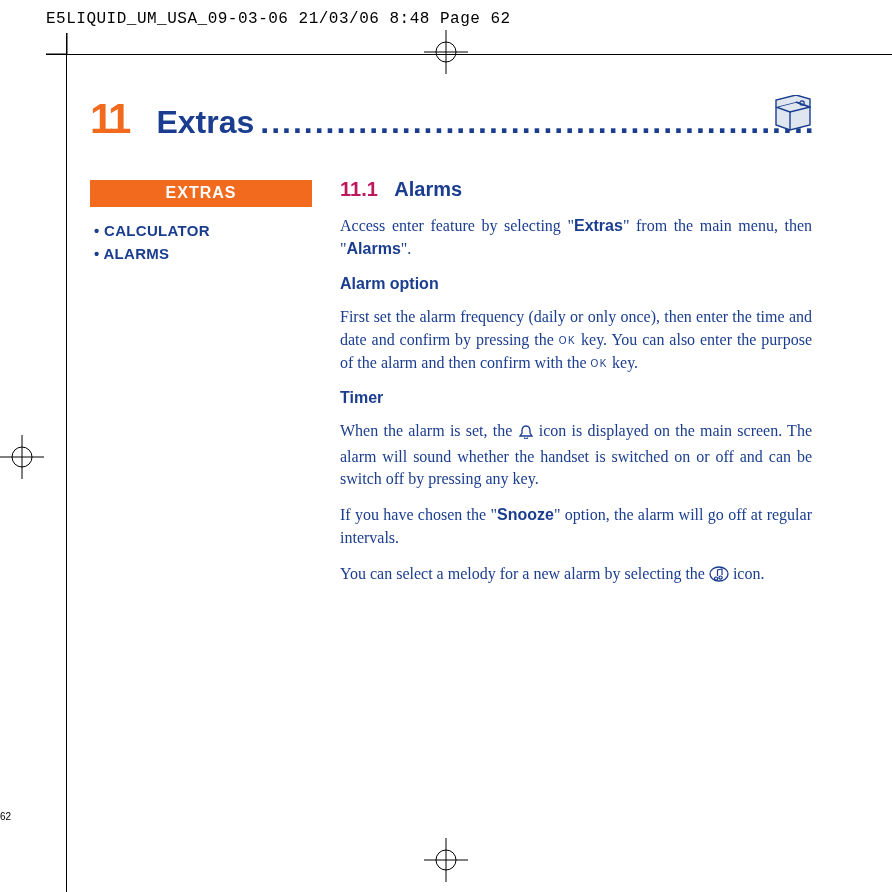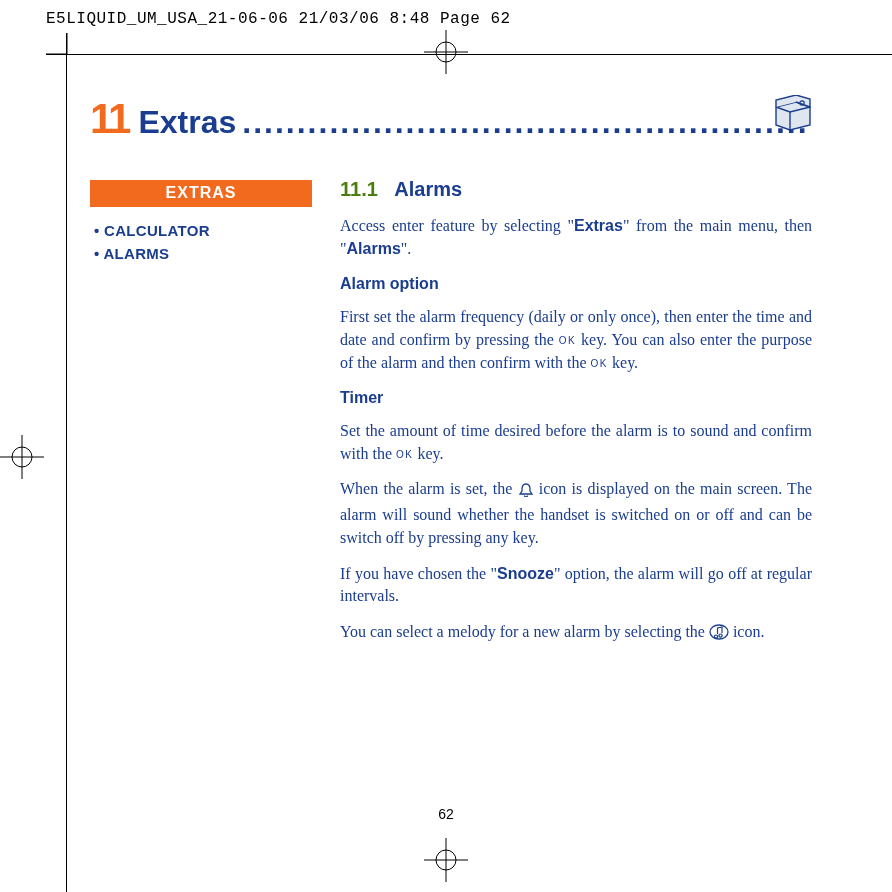--- a/index.html
+++ b/index.html
@@ -58,21 +58,21 @@
     right: 78px;
     display: flex;
     align-items: baseline;
   }
   .chapter-num {
     color: #f26a1e;
     font-family: Arial, sans-serif;
     font-weight: 700;
     font-size: 42px;
     letter-spacing: -3px;
-    margin-right: 10px;
+    margin-right: 28px;
   }
   .chapter-title {
     color: #1a3d8f;
     font-family: Arial, sans-serif;
     font-weight: 700;
     font-size: 32px;
     white-space: nowrap;
   }
   .chapter-dots {
     flex: 1 1 auto;
@@ -126,21 +126,21 @@
     left: 340px;
     right: 80px;
     color: #1a3d8f;
     font-size: 16px;
   }
   .sec-head {
     font-family: Arial, sans-serif;
     margin-bottom: 14px;
   }
   .sec-num {
-    color: #4d7c0f;
+    color: #be185d;
     font-weight: 700;
     font-size: 20px;
     margin-right: 12px;
     margin-top: 20px;
   }
   .sec-title {
     color: #1a3d8f;
     font-weight: 700;
     font-size: 20px;
   }
@@ -166,31 +166,30 @@
   }
   .inline-icon {
     display: inline-block;
     vertical-align: -3px;
   }
   .pagenum {
     position: absolute;
     bottom: 70px;
     left: 0;
     right: 0;
-    text-align: center;
-    font-family: Arial, sans-serif;
-    font-size: 14px;
+    font-family: Arial, sans-serif;
+    font-size: 10px;
     color: #000;
     font-weight: 400;
   }
 </style>
 </head>
 <body>
 
-<div class="header-line">E5LIQUID_UM_USA_21-06-06  21/03/06  8:48  Page 62</div>
+<div class="header-line">E5LIQUID_UM_USA_09-03-06  21/03/06  8:48  Page 62</div>
 
 <div class="crop-corner">
 <svg viewBox="0 0 22 22">
       <path d="M0 21 L21 21 L21 0" fill="none" stroke="#000" stroke-width="1"></path>
     </svg>
 </div>
 <div class="hline"></div>
 <div class="vline"></div>
 
 <div class="cropmark top">
@@ -247,23 +246,20 @@
   <p>
     <span>Access enter feature by selecting "</span><span class="b">Extras</span><span>" from the main menu, then "</span><span class="b">Alarms</span><span>".</span>
   </p>
 
   <p class="sub">Alarm option</p>
   <p>
     <span>First set the alarm frequency (daily or only once), then enter the time and date and confirm by pressing the </span><span class="ok">OK</span><span> key. You can also enter the purpose of the alarm and then confirm with the </span><span class="ok">OK</span><span> key.</span>
   </p>
 
   <p class="sub">Timer</p>
-  <p>
-    <span>Set the amount of time desired before the alarm is to sound and confirm with the </span><span class="ok">OK</span><span> key.</span>
-  </p>
 
   <p>
     <span>When the alarm is set, the </span><span class="inline-icon"><svg width="16" height="14" viewBox="0 0 16 14">
           <path d="M8 1 C5 1 4 3 4 6 L4 8 L2 11 L14 11 L12 8 L12 6 C12 3 11 1 8 1 Z" fill="none" stroke="#1a3d8f" stroke-width="1.3"></path>
           <path d="M6.5 12.5 a1.5 1.5 0 0 0 3 0" fill="none" stroke="#1a3d8f" stroke-width="1.3"></path>
         </svg></span><span> icon is displayed on the main screen. The alarm will sound whether the handset is switched on or off and can be switch off by pressing any key.</span>
   </p>
   <p>
     <span>If you have chosen the "</span><span class="b">Snooze</span><span>" option, the alarm will go off at regular intervals.</span>
   </p>

